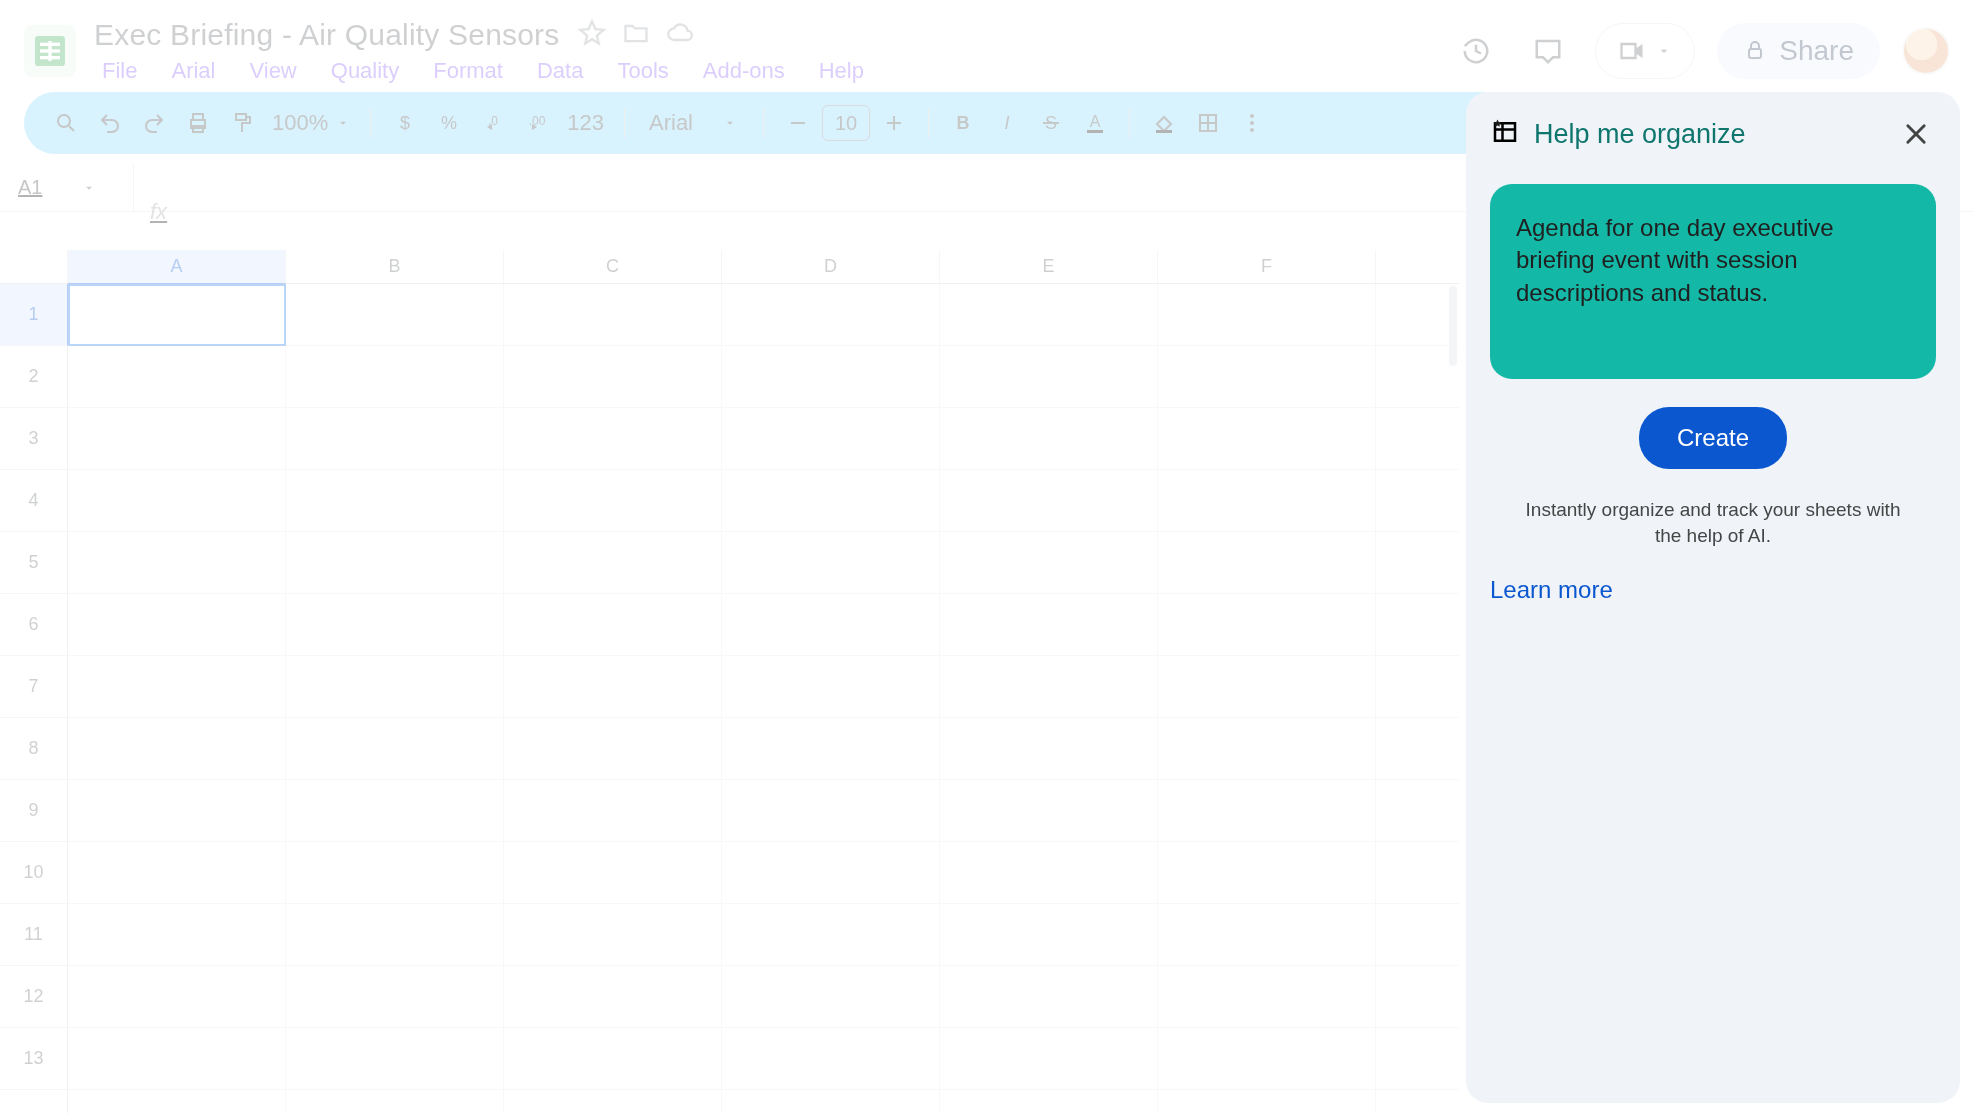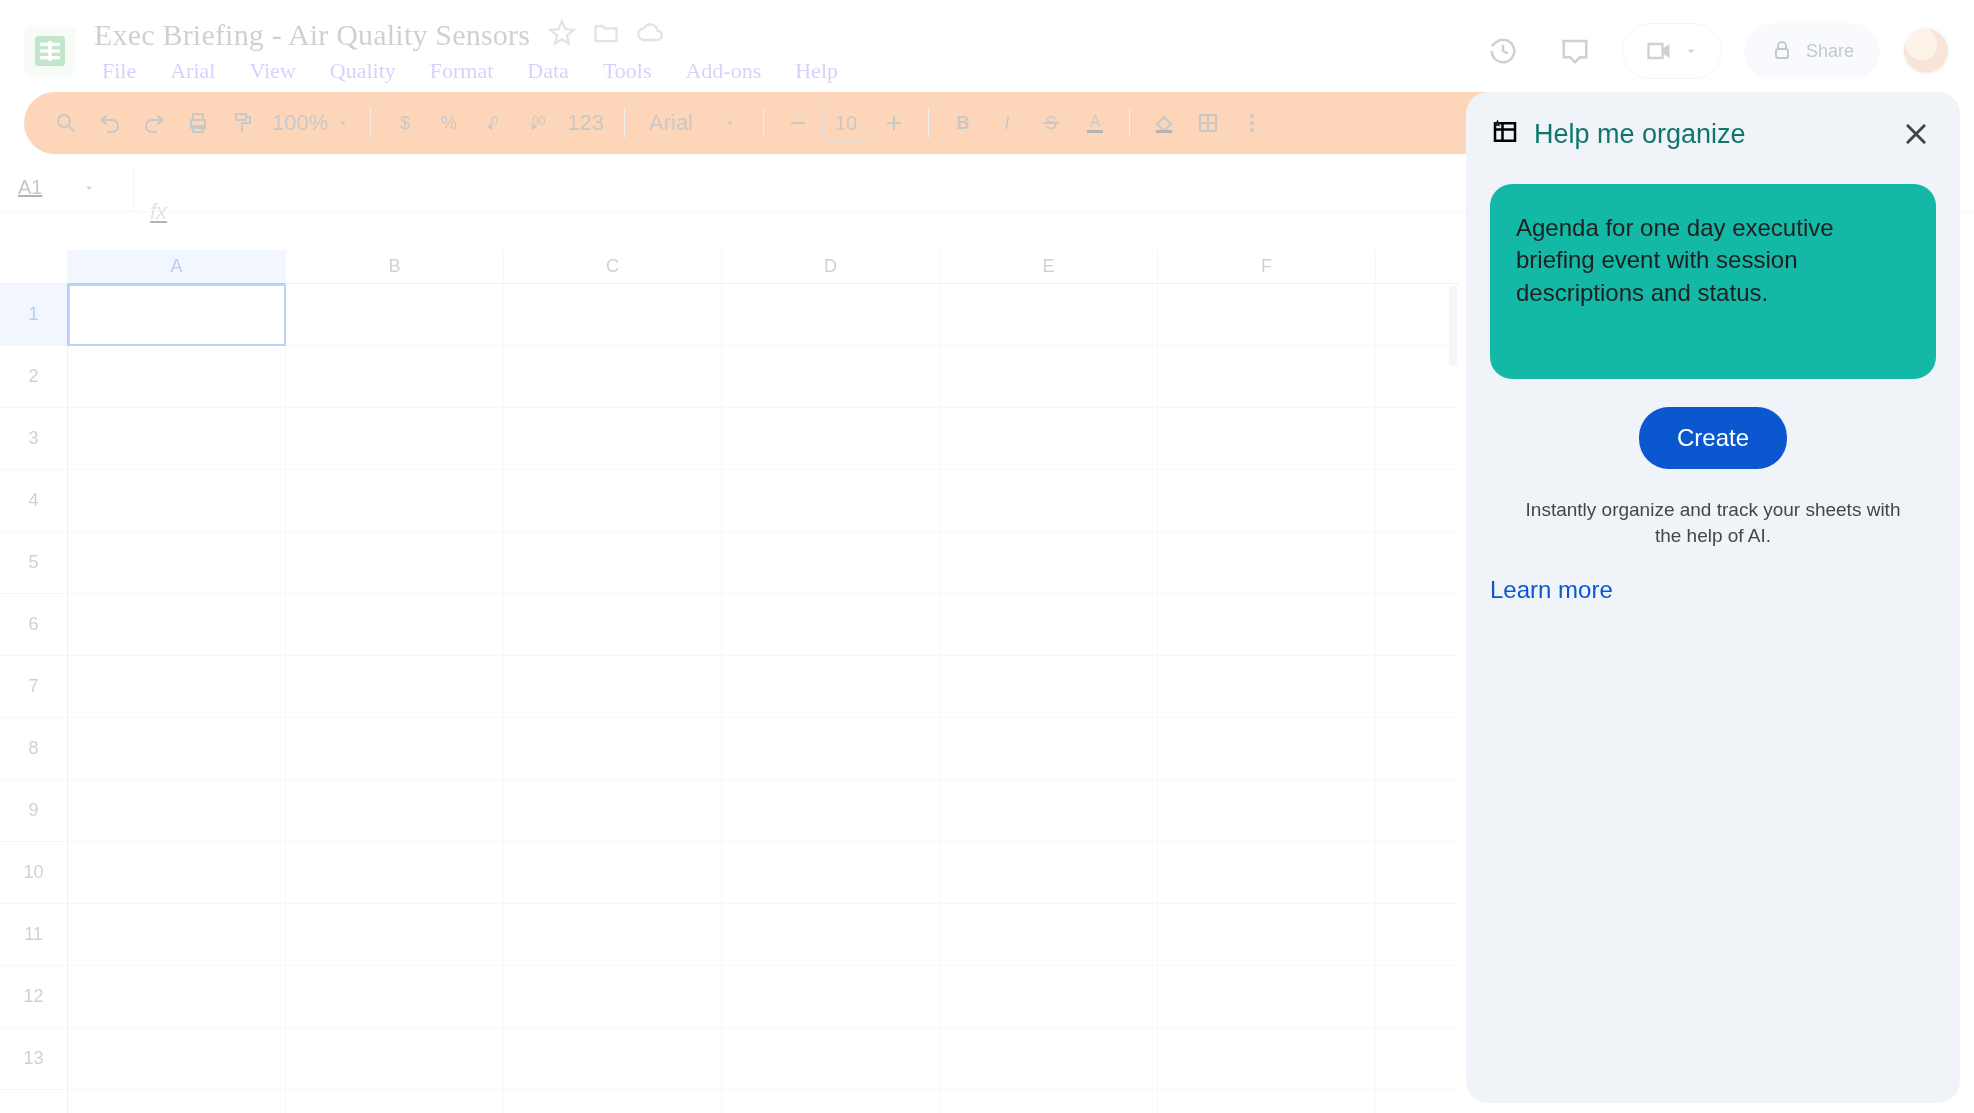--- a/index.html
+++ b/index.html
@@ -12,37 +12,37 @@
     background: rgba(255,255,255,0.70);
     pointer-events: none;
     z-index: 50;
   }
   .sidepanel { z-index: 100; }
 
   
   .titlebar { display: flex; align-items: center; padding: 10px 24px 0 24px; height: 92px; }
   .app-icon { width: 52px; height: 52px; border-radius: 8px; background: #e8f5e9; display:flex; align-items:center; justify-content:center; margin-right: 18px;}
   .app-icon svg { width: 40px; height: 40px; }
-  .title-col { display:flex; flex-direction:column;font-family:Liberation Serif, serif; }
+  .title-col { display:flex; flex-direction:column; }
   .doc-row { display:flex; align-items:center; gap: 18px; }
   .doc-title { font-size: 30px; color: #5f6368; letter-spacing: 0.2px; }
   .title-icons { display:flex; gap: 16px; color:#9aa0a6; }
   .title-icons svg { width:28px; height:28px; }
   .menus { display:flex; gap: 26px; margin-top: 6px; }
   .menus span { font-size: 22px; color:#8b5cf6; cursor:pointer;margin-left:8px; }
   .titlebar-right { margin-left:auto; display:flex; align-items:center; gap: 22px; }
   .circ-btn { width:50px; height:50px; border-radius:50%; display:flex; align-items:center; justify-content:center; color:#5f6368; }
   .circ-btn svg { width:30px; height:30px; }
   .pill-btn { height: 56px; border-radius: 28px; border:1px solid #dadce0; display:flex; align-items:center; padding: 0 22px; gap:10px; color:#5f6368; background:#fff; }
-  .share-btn { background:#e8eef9; border:none; color:#344563; font-size:18px; font-weight:500; gap:12px; padding:0 26px;}
+  .share-btn { background:#e8eef9; border:none; color:#344563; font-size:28px; font-weight:500; gap:12px; padding:0 26px;}
   .avatar { width:48px; height:48px; border-radius:50%; background: radial-gradient(circle at 40% 35%, #f7d7b5 0 40%, #e6a97a 41% 100%); border:2px solid #eee;}
 
   
   .toolbar-wrap { padding: 0 24px; }
-  .toolbar { height: 62px; background:#f97316; border-radius: 31px; display:flex; align-items:center; padding: 0 22px; gap: 4px; color:#444746;}
+  .toolbar { height: 62px; background:#7dd3fc; border-radius: 31px; display:flex; align-items:center; padding: 0 22px; gap: 4px; color:#444746;}
   .tb-btn { width:40px; height:40px; display:flex; align-items:center; justify-content:center; border-radius:6px; }
   .tb-btn svg { width:24px; height:24px; }
   .tb-sep { width:1px; height:30px; background:#c7c7c7; margin: 0 10px; }
   .zoom { font-size:22px; display:flex; align-items:center; gap:8px; padding:0 6px;}
   .fontname { font-size:22px; padding: 0 10px; min-width:110px; display:flex; align-items:center; gap:30px;}
   .fontsize-box { width:48px; height:36px; border:1px solid #80868b; border-radius:6px; display:flex; align-items:center; justify-content:center; font-size:20px;}
   .collapse { margin-left:auto; }
 
   
   .fxbar { display:flex; align-items:center; height:48px; border-bottom:1px solid #e0e0e0; margin-top:10px; padding-left: 4px; text-decoration: underline;}

